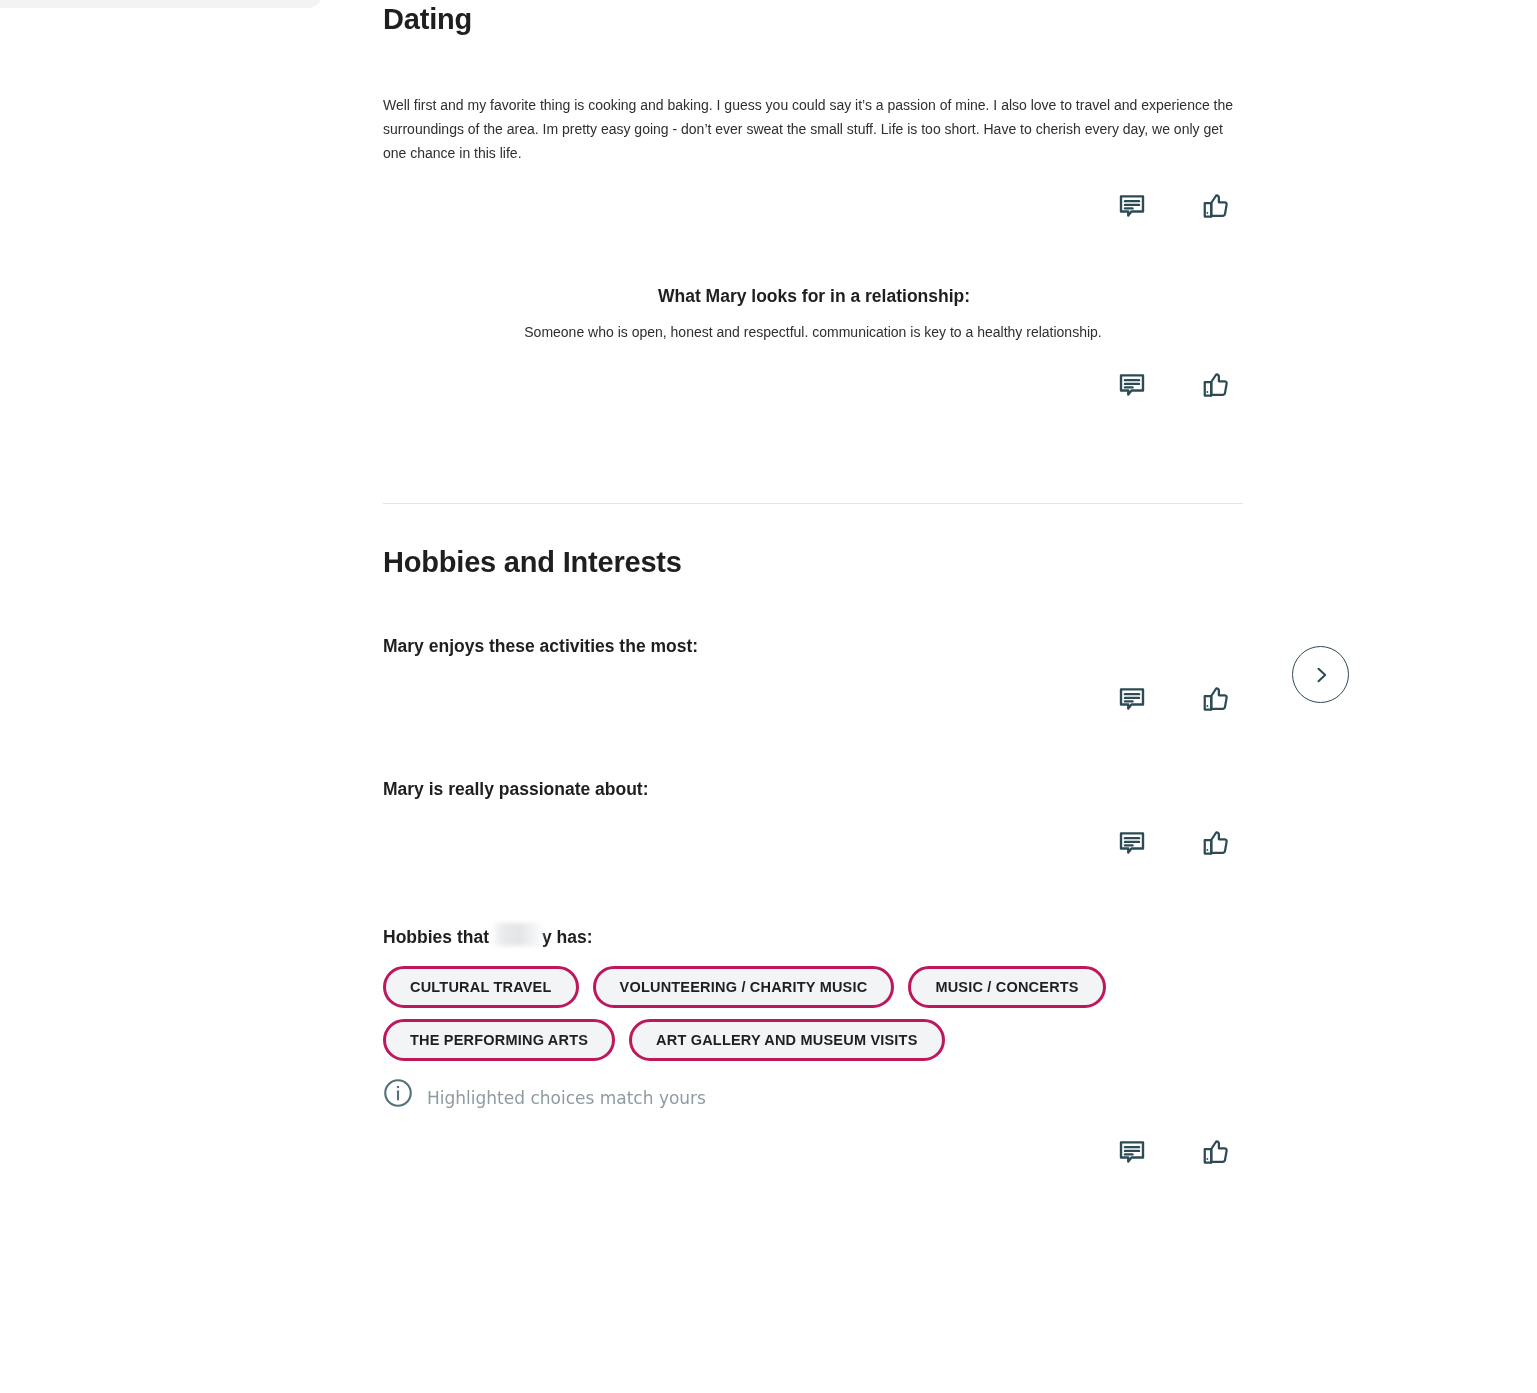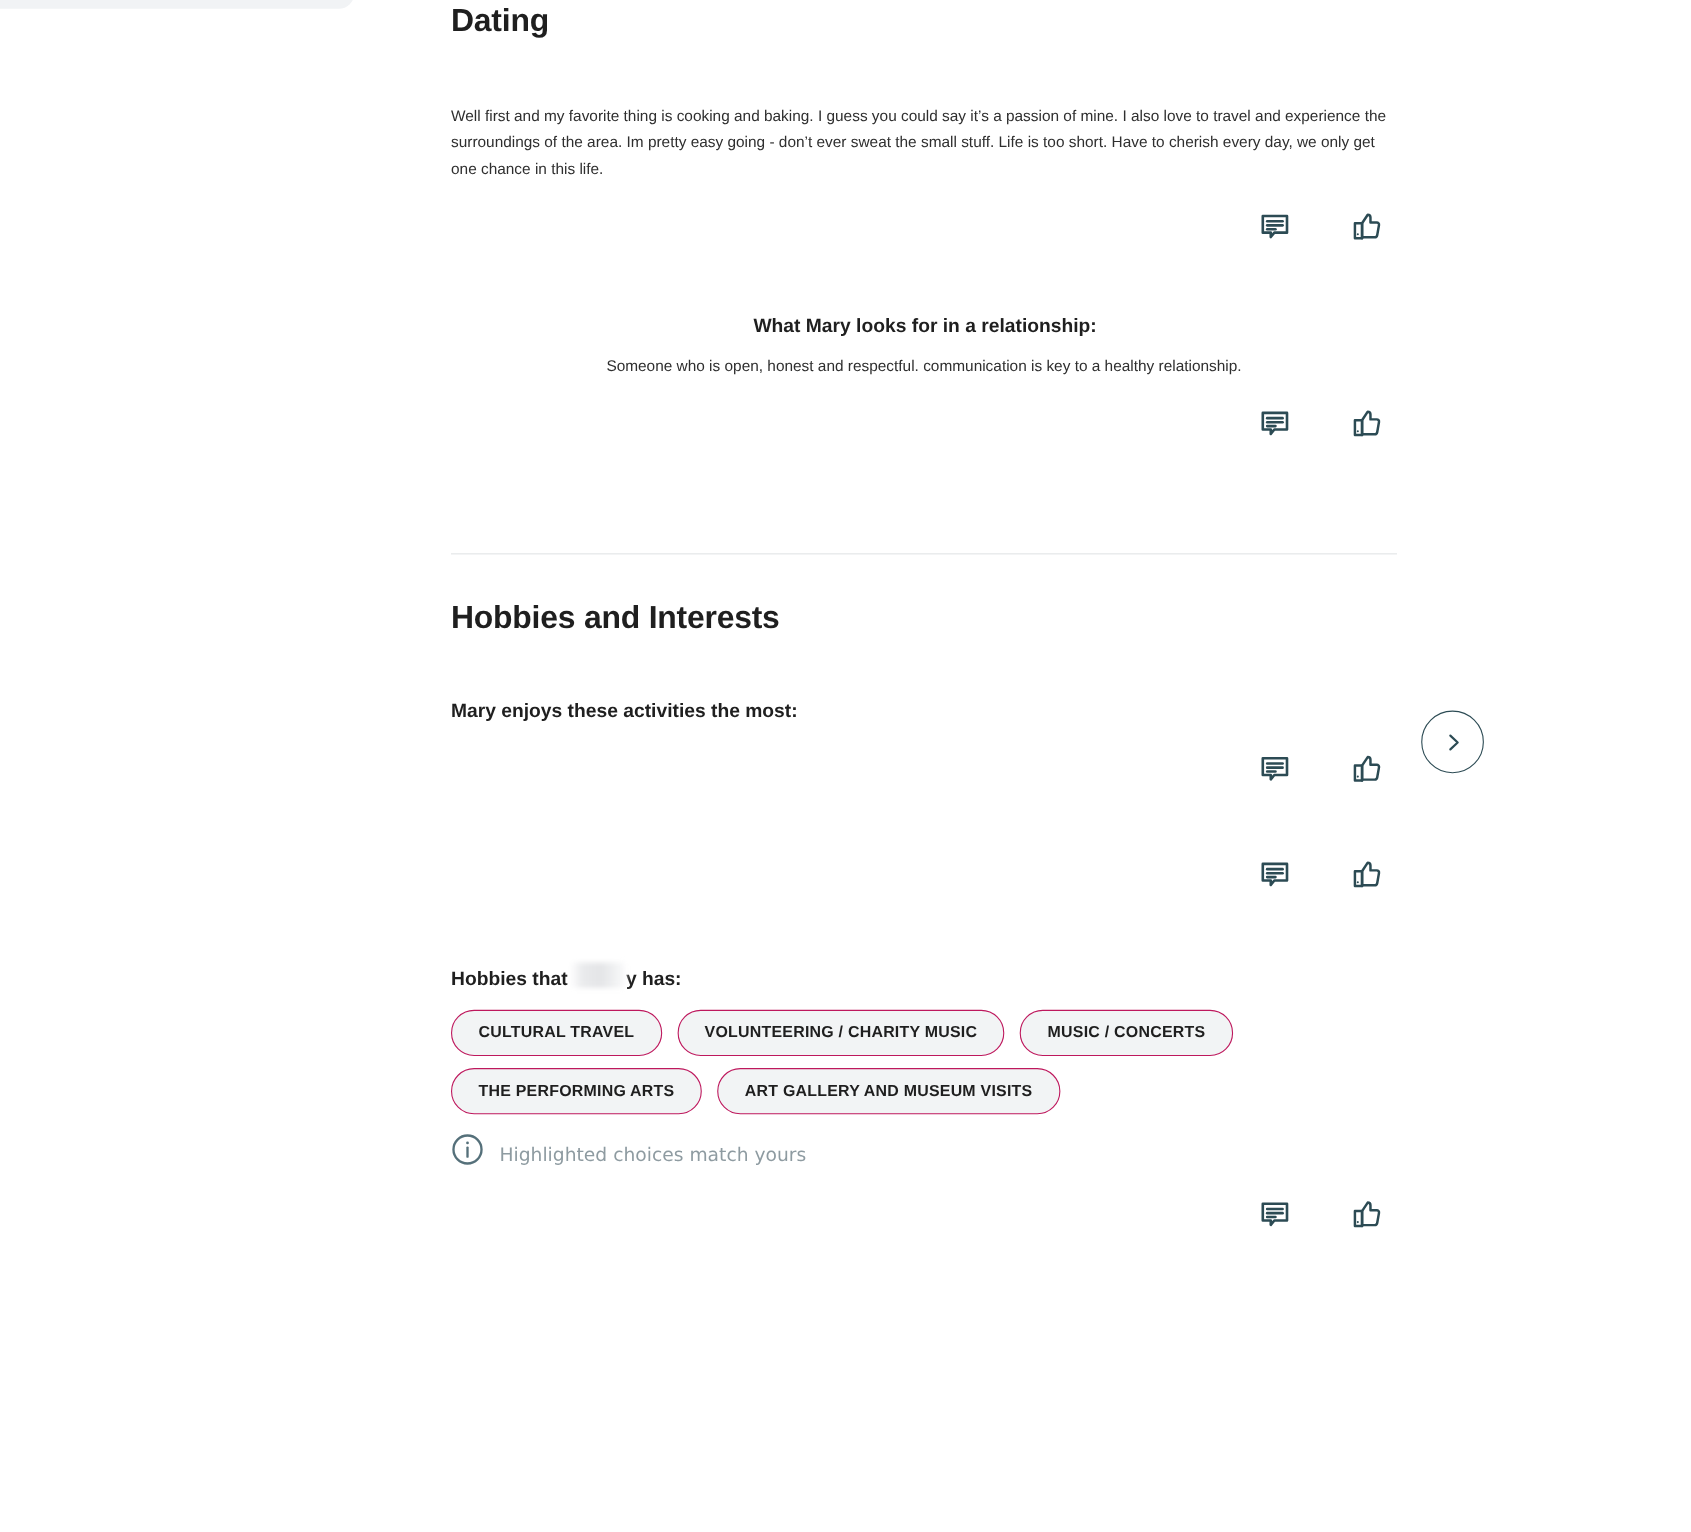--- a/index.html
+++ b/index.html
@@ -27,21 +27,20 @@
     height: 38px;
     background: #f1f3f5;
     border-bottom-right-radius: 14px;
   }
 
   .page {
     position: absolute;
     left: 383px;
     top: 0;
     width: 862px;
-    margin-left: 27px;
   }
 
   
   .section-title {
     font-size: 29px;
     font-weight: bold;
     color: #1f1f1f;
     letter-spacing: -0.2px;
     margin: 0;
     line-height: 1.1;
@@ -111,21 +110,21 @@
     display: flex;
     gap: 14px;
     margin-bottom: 11px;
   }
   .chip {
     display: inline-flex;
     align-items: center;
     justify-content: center;
     height: 42px;
     padding: 0 24px;
-    border: 1px solid #be185d;
+    border: 3px solid #be185d;
     border-radius: 22px;
     background: #f2f4f5;
     font-size: 14.5px;
     font-weight: bold;
     letter-spacing: 0.2px;
     color: #1f1f1f;
     white-space: nowrap;
     cursor: pointer;
   }
 
@@ -237,20 +236,21 @@
           <svg width="30" height="30" viewBox="0 0 24 24" fill="none" stroke="#2c4b54" stroke-width="1.8" stroke-linecap="round" stroke-linejoin="round">
             <path d="M8.2 20.4V9.6l4.1-6.2c1.1 0 2 .9 2 2v3.6h4.6c1 0 1.8.9 1.6 1.9l-1.3 7.4c-.15.9-.95 1.5-1.85 1.5H8.2z"></path>
             <rect x="3" y="9.6" width="5.2" height="10.8"></rect>
             <circle cx="5.1" cy="17.6" r="0.75" fill="#2c4b54" stroke="none"></circle>
           </svg>
         </button>
       </div>
     </div>
 
     <div class="qa-block" style="margin-top:62px;">
+      <div class="qa-question">Mary is really passionate about:</div>
       <div class="actions" style="margin-top:24px;">
         <button class="action-btn">
           <svg width="30" height="30" viewBox="0 0 24 24" fill="none" stroke="#2c4b54" stroke-width="1.9" stroke-linecap="round" stroke-linejoin="round">
             <path d="M3.2 4.3h17.6v12.1h-9.2l-2.6 3.2v-3.2H3.2z"></path>
             <line x1="6.4" y1="8.1" x2="17.6" y2="8.1"></line>
             <line x1="6.4" y1="11.1" x2="17.6" y2="11.1"></line>
             <line x1="6.4" y1="13.9" x2="12.4" y2="13.9"></line>
           </svg>
         </button>
         <button class="action-btn">

